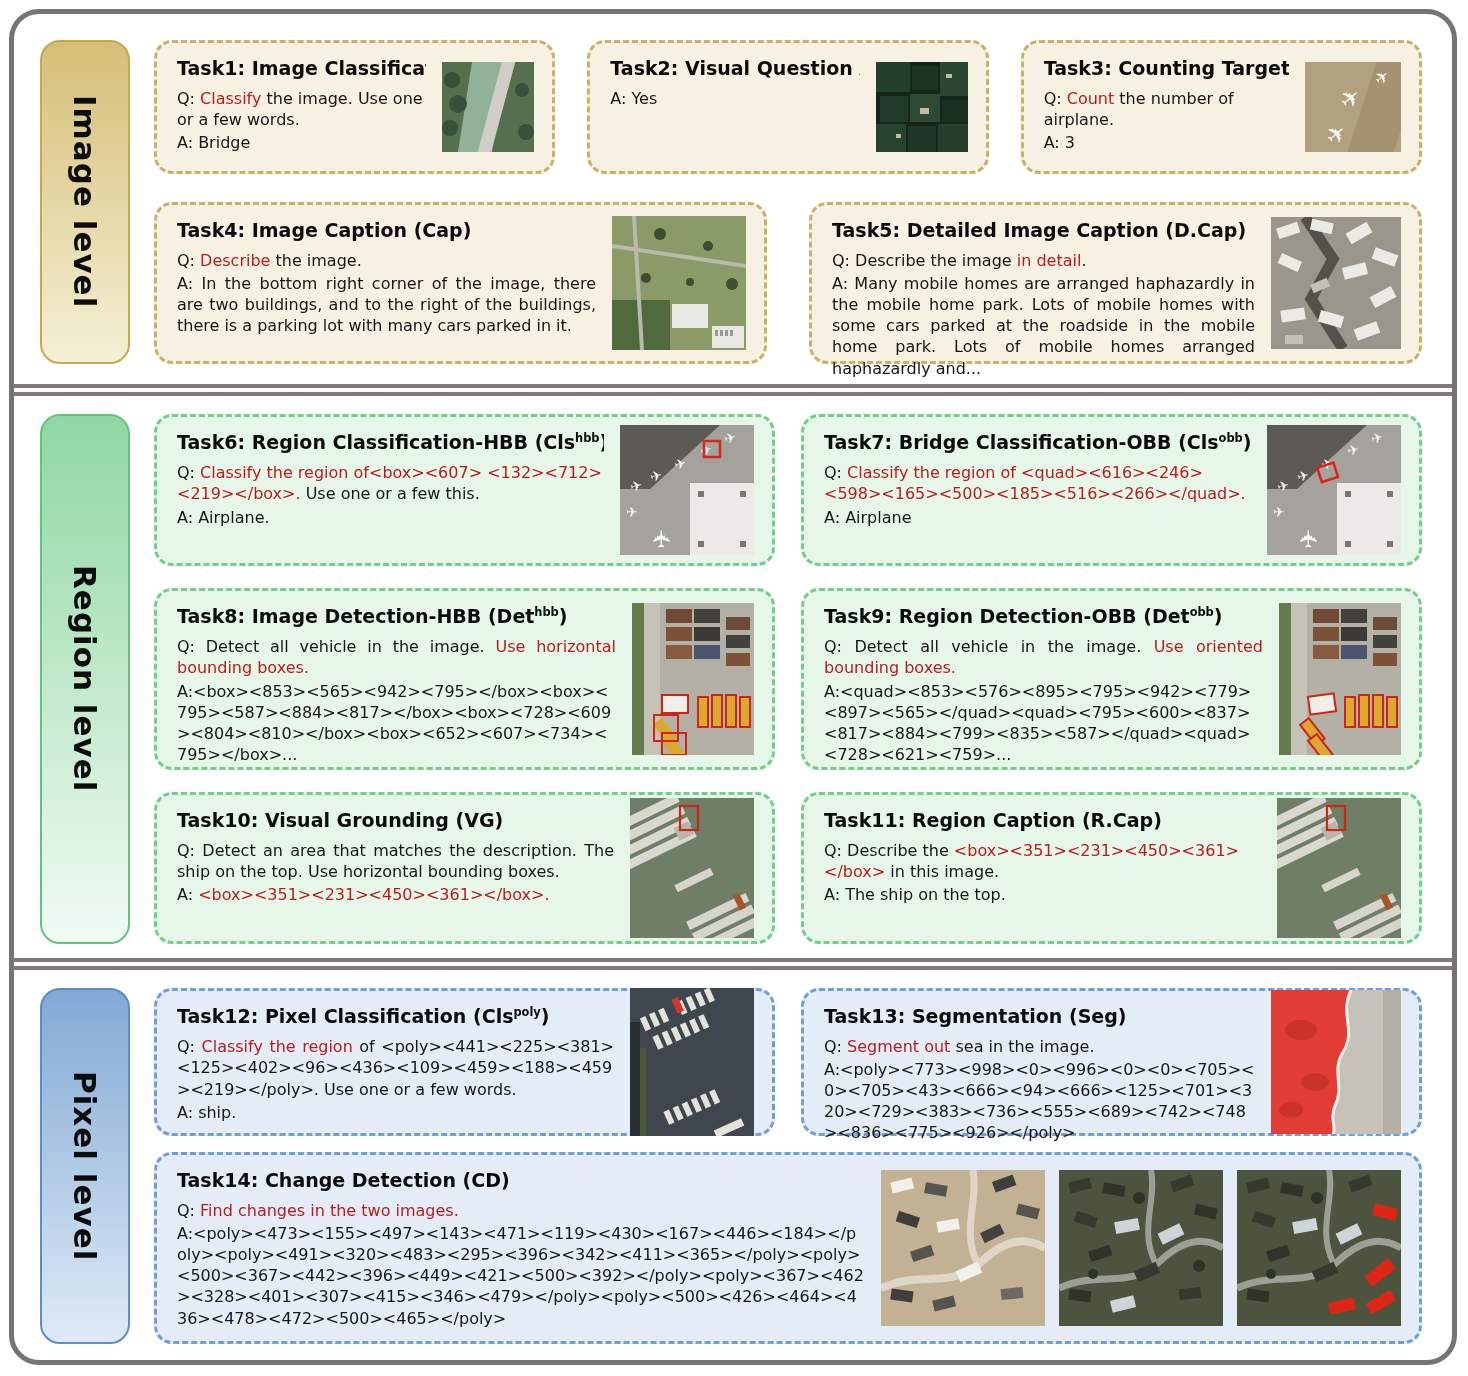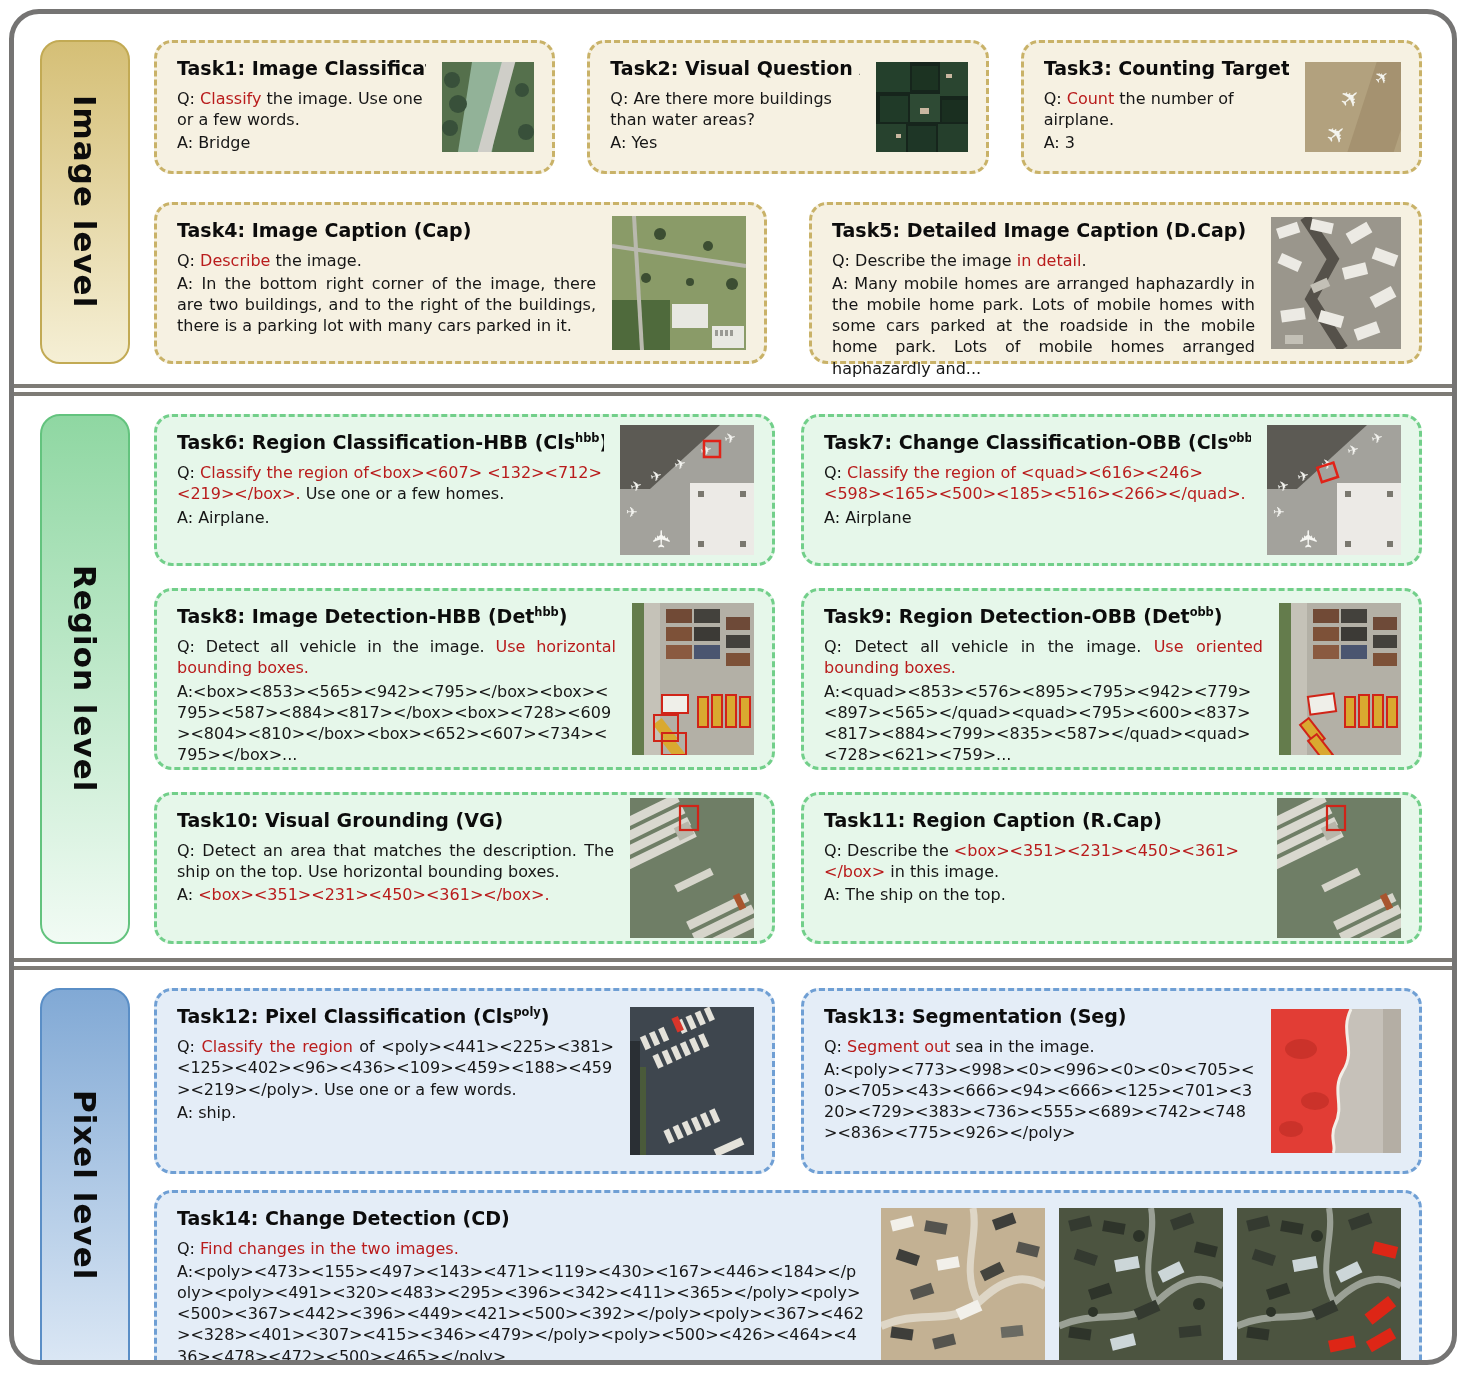--- a/index.html
+++ b/index.html
@@ -25,21 +25,21 @@
     writing-mode:vertical-rl;font-size:31px;font-weight:bold;color:#0c0c0c;
     letter-spacing:1px;white-space:nowrap;
   }
   .level-content{flex:1;display:flex;flex-direction:column;min-width:0;}
   .row{display:flex;min-height:0;}
   .level-image .row1{height:134px;gap:32px;margin-bottom:28px;}
   .level-image .row2{height:162px;gap:42px;}
   .level-region .row{height:152px;gap:26px;margin-bottom:22px;border-radius:20px;}
   .level-region .row-mid{height:182px;}
   .level-region .row:last-child{margin-bottom:0;}
-  .level-pixel .row1{height:186px;gap:26px;margin-bottom:16px;}
+  .level-pixel .row1{height:148px;gap:26px;margin-bottom:16px;}
   .level-pixel .row2{flex:1;}
   .card{
     flex:1 1 0;box-sizing:border-box;border-radius:18px;
     padding:10px 18px 10px 20px;display:flex;gap:16px;min-width:0;
   }
   .c-img{background:#f6f1e2;border:3px dashed #c9b268;}
   .c-reg{background:#e6f7ea;border:3px dashed #72cf8a;}
   .c-pix{background:#e4edf7;border:3px dashed #6f9fd4;}
   .card-main{flex:1 1 auto;min-width:0;}
   .card-title{
@@ -87,21 +87,20 @@
                 </g>
               <rect x="48" y="-14" width="13" height="120" fill="#cfcec8" transform="rotate(15 54 45)"></rect>
             </svg>
           </div>
         </article>
 
         <article class="card c-img">
           <div class="card-main">
             <h3 class="card-title"><span>Task2: Visual Question Answering (VQA)</span></h3>
             <div class="qa">
-              <p><span>Q: Are there more buildings than water areas?</span></p>
               <p><span>A: Yes</span></p>
             </div>
           </div>
           <div class="thumb-wrap">
             <svg width="92" height="90" viewBox="0 0 92 90" aria-hidden="true">
               <rect width="92" height="90" fill="#16251c"></rect>
               <rect x="0" y="0" width="34" height="30" fill="#24402c"></rect>
                 <rect x="36" y="4" width="26" height="24" fill="#1c3322"></rect>
               <rect x="64" y="0" width="28" height="34" fill="#2a4530"></rect>
                 <rect x="4" y="34" width="28" height="26" fill="#203a28"></rect>
@@ -219,21 +218,21 @@
   <section class="level level-region">
     <div class="level-tab tab-region">
       <span class="tab-label">Region level</span>
     </div>
     <div class="level-content">
       <div class="row">
         <article class="card c-reg">
           <div class="card-main">
             <h3 class="card-title"><span>Task6: Region Classification-HBB (Cls</span><sup>hbb</sup><span>)</span></h3>
             <div class="qa">
-              <p><span>Q: </span><span class="red">Classify the region of&lt;box&gt;&lt;607&gt; &lt;132&gt;&lt;712&gt; &lt;219&gt;&lt;/box&gt;.</span><span> Use one or a few homes.</span></p>
+              <p><span>Q: </span><span class="red">Classify the region of&lt;box&gt;&lt;607&gt; &lt;132&gt;&lt;712&gt; &lt;219&gt;&lt;/box&gt;.</span><span> Use one or a few this.</span></p>
               <p><span>A: Airplane.</span></p>
             </div>
           </div>
           <div class="thumb-wrap">
             <svg width="134" height="130" viewBox="0 0 134 130" aria-hidden="true">
               <rect width="134" height="130" fill="#a3a29c"></rect>
               <path d="M0,0 H100 L30,64 H0 Z" fill="#5c5a54"></path>
               <rect x="70" y="58" width="64" height="72" fill="#eceae6"></rect>
               <g fill="#7a786f">
                   <rect x="78" y="66" width="6" height="6"></rect>
@@ -250,21 +249,21 @@
                 <text x="6" y="92">✈</text>
               </g>
               <text x="28" y="122" font-size="24" fill="#f6f6f2" transform="rotate(-90 40 112)">✈</text>
               <rect x="84" y="16" width="16" height="16" fill="none" stroke="#e02318" stroke-width="2.5"></rect>
             </svg>
           </div>
         </article>
 
         <article class="card c-reg">
           <div class="card-main">
-            <h3 class="card-title"><span>Task7: Change Classification-OBB (Cls</span><sup>obb</sup><span>)</span></h3>
+            <h3 class="card-title"><span>Task7: Bridge Classification-OBB (Cls</span><sup>obb</sup><span>)</span></h3>
             <div class="qa">
               <p><span>Q: </span><span class="red">Classify the region of &lt;quad&gt;&lt;616&gt;&lt;246&gt;&lt;598&gt;&lt;165&gt;&lt;500&gt;&lt;185&gt;&lt;516&gt;&lt;266&gt;&lt;/quad&gt;.</span></p>
               <p><span>A: Airplane</span></p>
             </div>
           </div>
           <div class="thumb-wrap">
             <svg width="134" height="130" viewBox="0 0 134 130" aria-hidden="true">
               <rect width="134" height="130" fill="#a3a29c"></rect>
               <path d="M0,0 H100 L30,64 H0 Z" fill="#5c5a54"></path>
               <rect x="70" y="58" width="64" height="72" fill="#eceae6"></rect>

